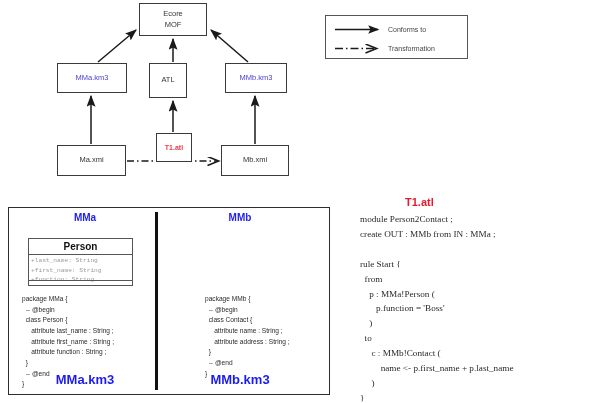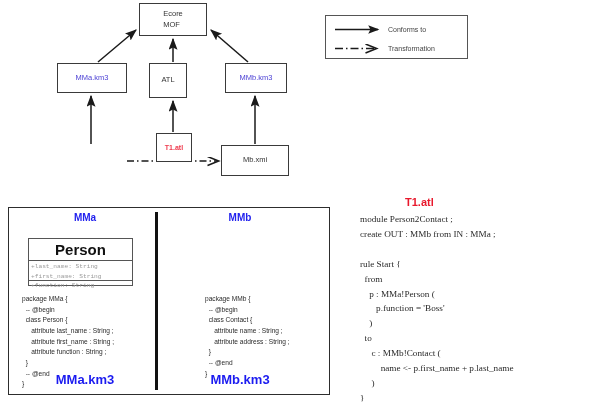--- a/index.html
+++ b/index.html
@@ -12,20 +12,21 @@
   }
   .canvas{position:absolute;left:0;top:0;width:600px;height:403px;}
 
   
   .diagram{position:absolute;left:0;top:0;width:310px;height:190px;}
   .dbox{
     position:absolute;
     border:1.4px solid #3a3a3a;
     background:#fff;
     display:flex;align-items:center;justify-content:center;
+    text-align:center;
     font-size:7.5px;
     color:#333;
     line-height:1.35;
     box-sizing:border-box;
   }
   .dbox.blue{color:#4a3fd4;font-size:7.5px;}
   .dbox.red{color:#ef3b4e;font-weight:bold;font-size:7px;}
 
   #box-ecore{left:139px;top:3px;width:68px;height:33px;}
   #box-mma{left:57px;top:63px;width:70px;height:30px;}
@@ -71,21 +72,21 @@
   }
   #mma-footer{left:30px;top:372px;width:110px;}
   #mmb-footer{left:185px;top:372px;width:110px;}
 
   
   .uml{position:absolute;border:1.1px solid #555;background:#fff;box-sizing:border-box;}
   #uml-person{left:28px;top:238px;width:105px;height:48px;}
   #uml-contact{left:208px;top:240px;width:92px;height:42px;}
   .uml-name{
     border-bottom:1.1px solid #555;
-    text-align:center;font-weight:bold;font-size:15px;color:#111;
+    text-align:center;font-weight:bold;font-size:10px;color:#111;
     padding:2px 0 2px 0;
     font-family:"Liberation Sans", sans-serif;
   }
   .uml-attrs{padding:1px 2px 0 2px;}
   .uml-attr{
     font-family:"Liberation Mono", monospace;
     font-size:6.2px;color:#9a9a9a;line-height:1.55;white-space:nowrap;
   }
   .uml-foot{
     position:absolute;left:0;right:0;bottom:0;height:4px;
@@ -161,20 +162,23 @@
     </div>
 
     <div class="dbox blue" id="box-mmb">
       <span>MMb.km3</span>
     </div>
 
     <div class="dbox red" id="box-t1">
       <span>T1.atl</span>
     </div>
 
+    <div class="dbox" id="box-maxmi">
+      <span>Ma.xmi</span>
+    </div>
 
     <div class="dbox" id="box-mbxmi">
       <span>Mb.xmi</span>
     </div>
   </div>
 
   <div class="legend">
     <div class="legend-row" id="legend-row-0">
       <svg viewBox="0 0 52 11">
         <defs>

